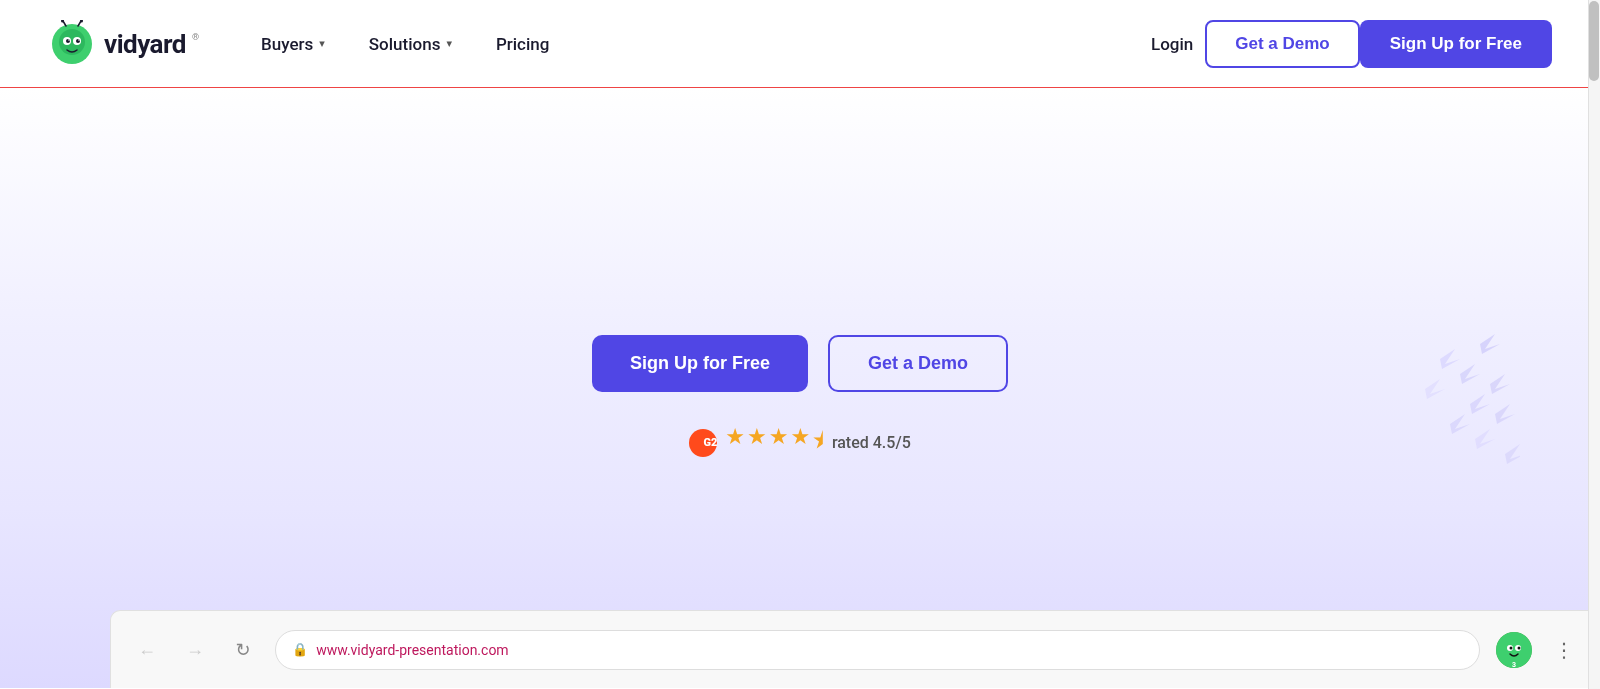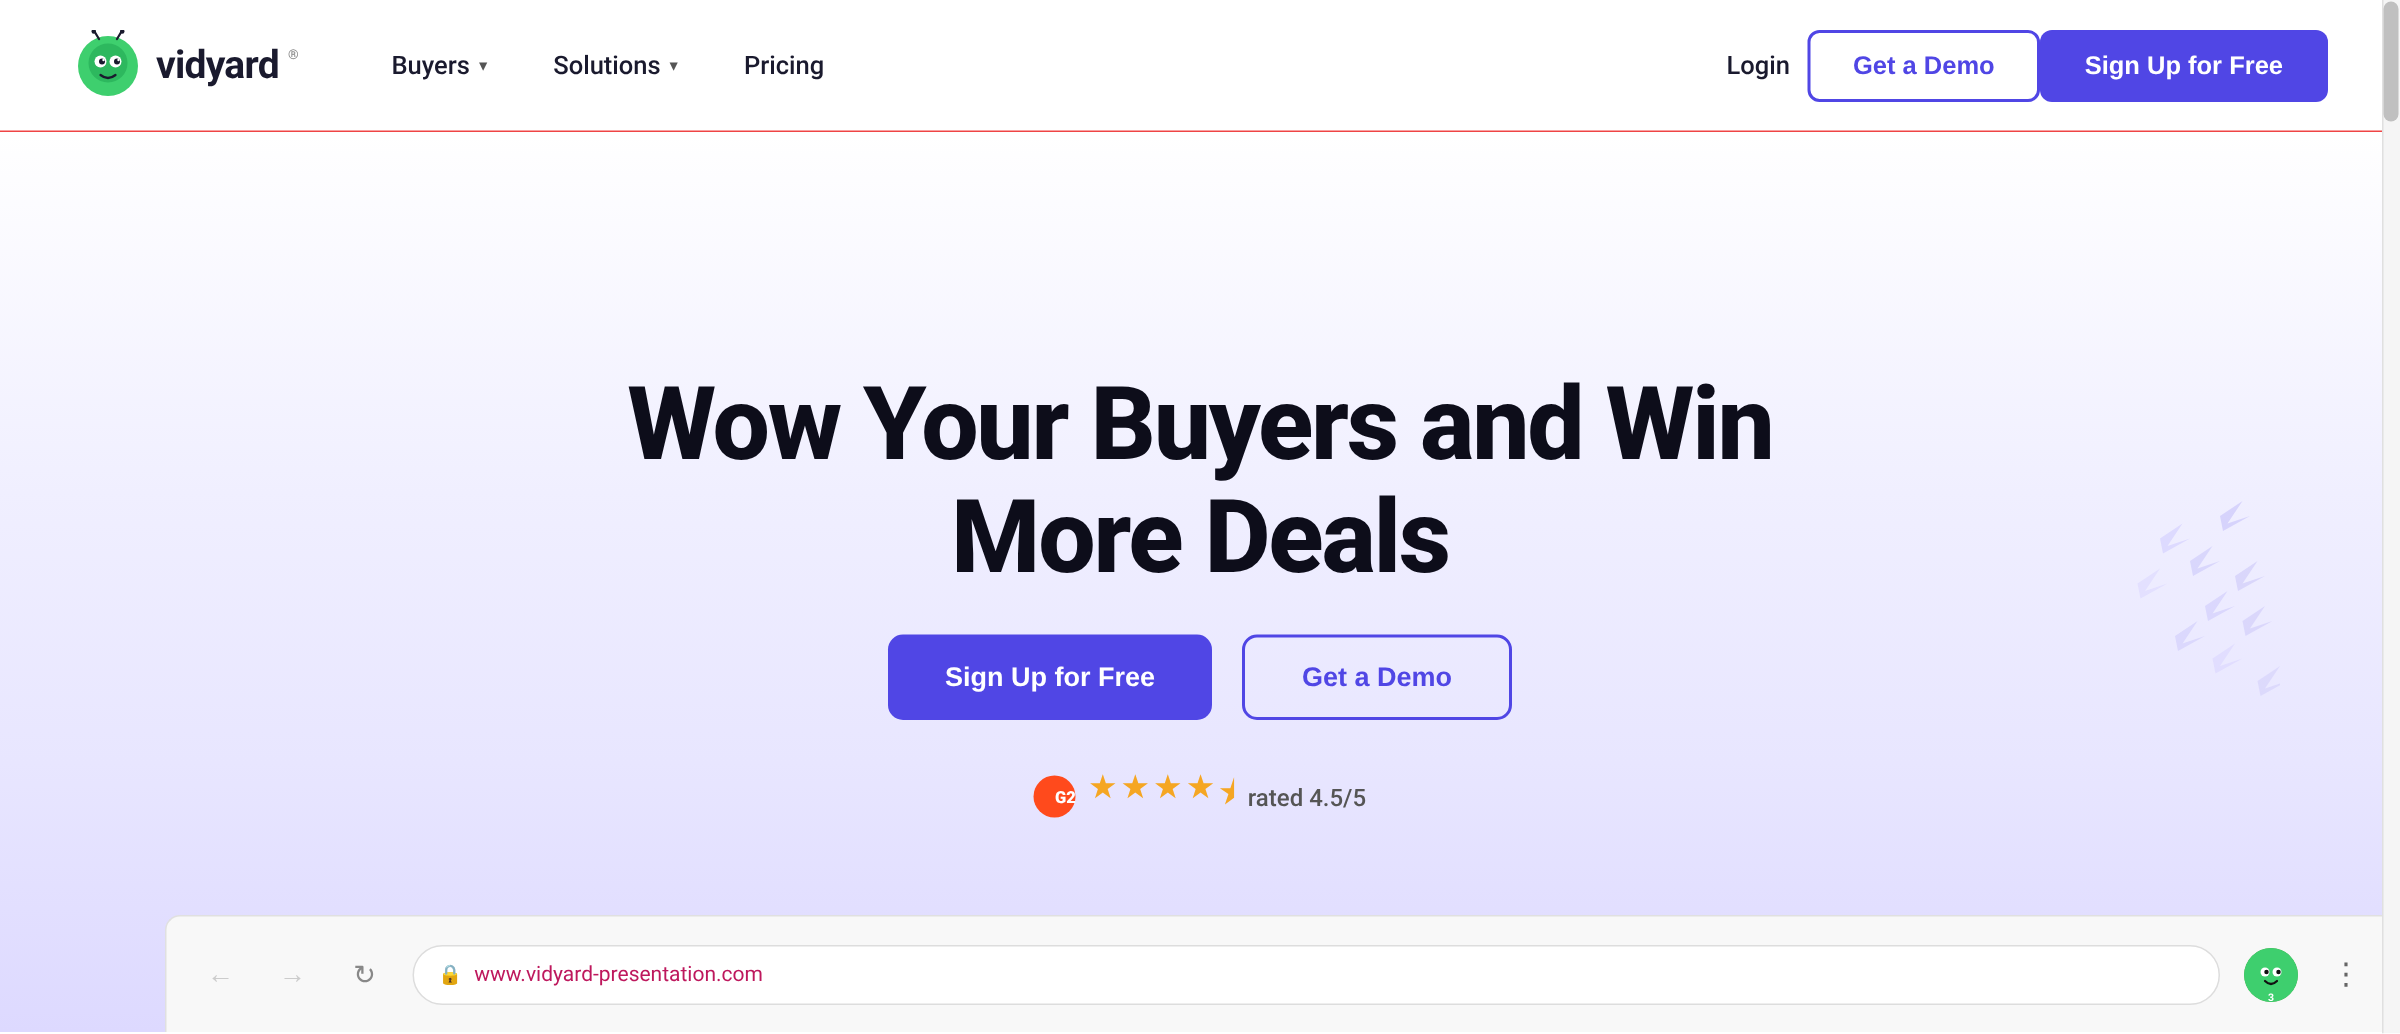--- a/index.html
+++ b/index.html
@@ -374,21 +374,20 @@
   </div>
 
   <div class="nav-right">
     <span class="login-link">Login</span>
     <button class="btn-demo">Get a Demo</button>
     <button class="btn-signup">Sign Up for Free</button>
   </div>
 </nav>
 
 <section class="hero">
-  <h1 class="hero-title">Wow Your Buyers and Win More Deals</h1>
 
   <div class="hero-buttons">
     <button class="hero-btn-signup">Sign Up for Free</button>
     <button class="hero-btn-demo">Get a Demo</button>
   </div>
 
   <div class="rating-row">
 
     <div class="g2-icon">
       <span style="font-size:11px;font-weight:900;">G2</span>

